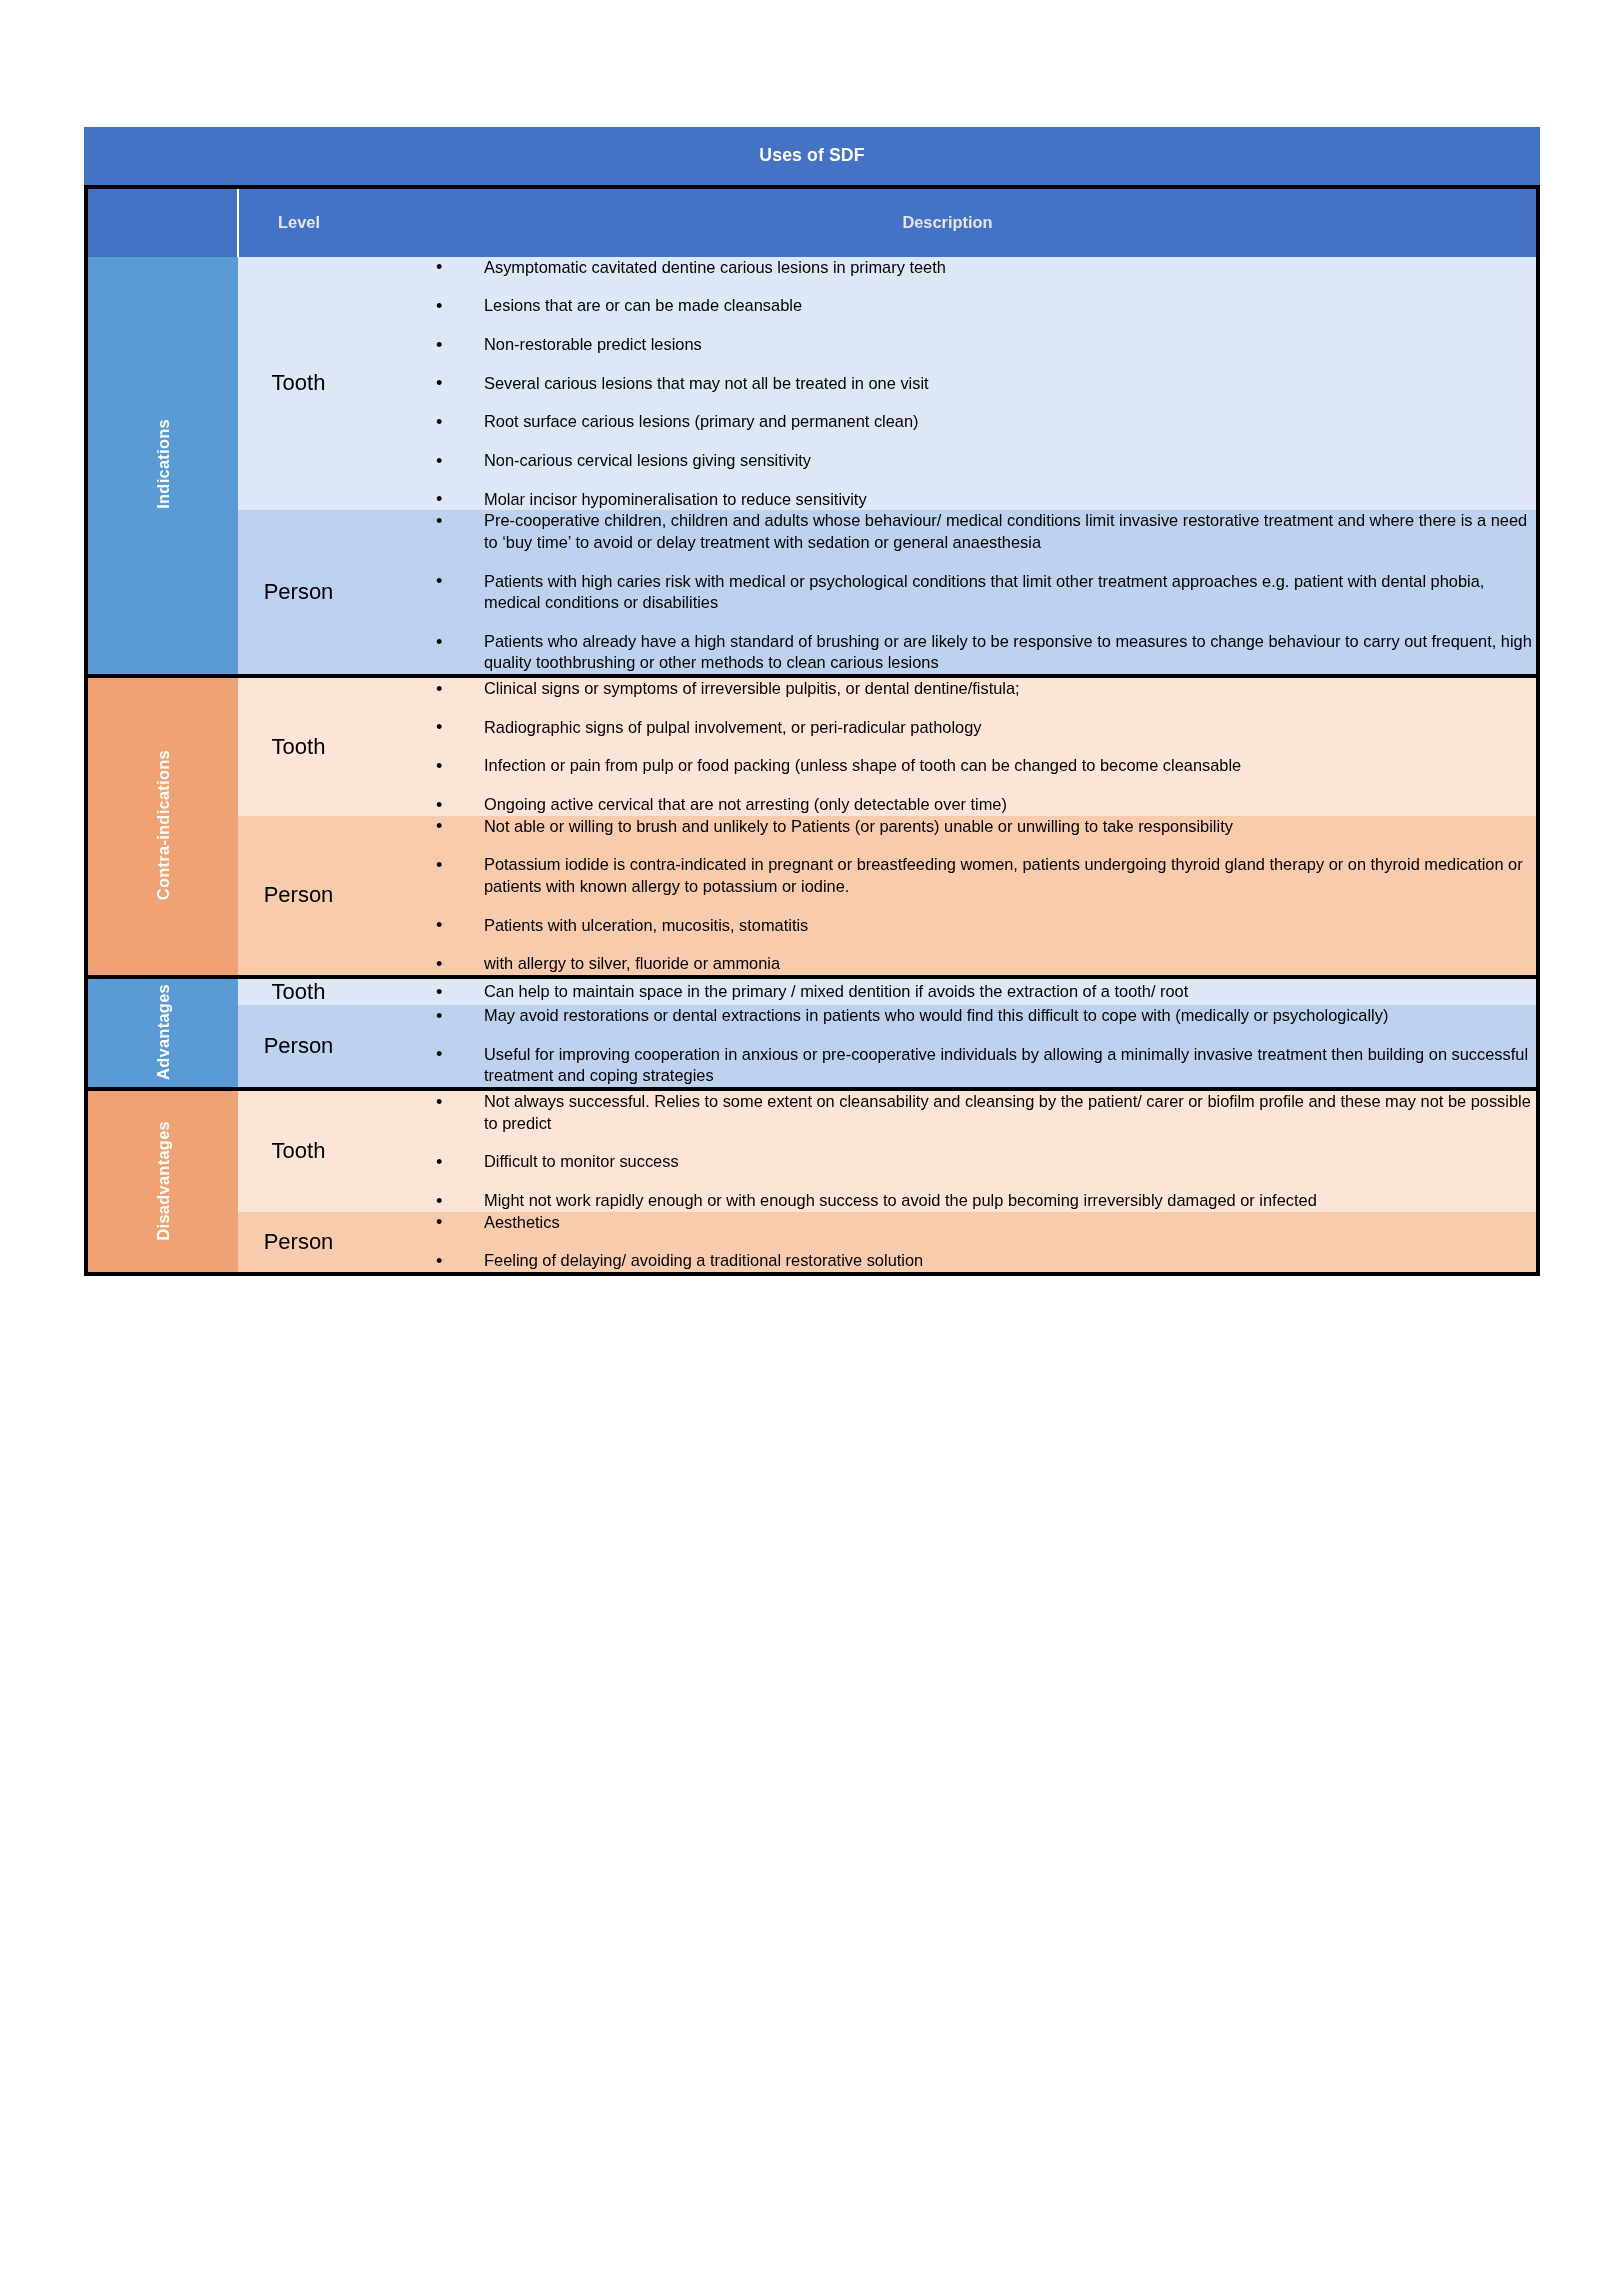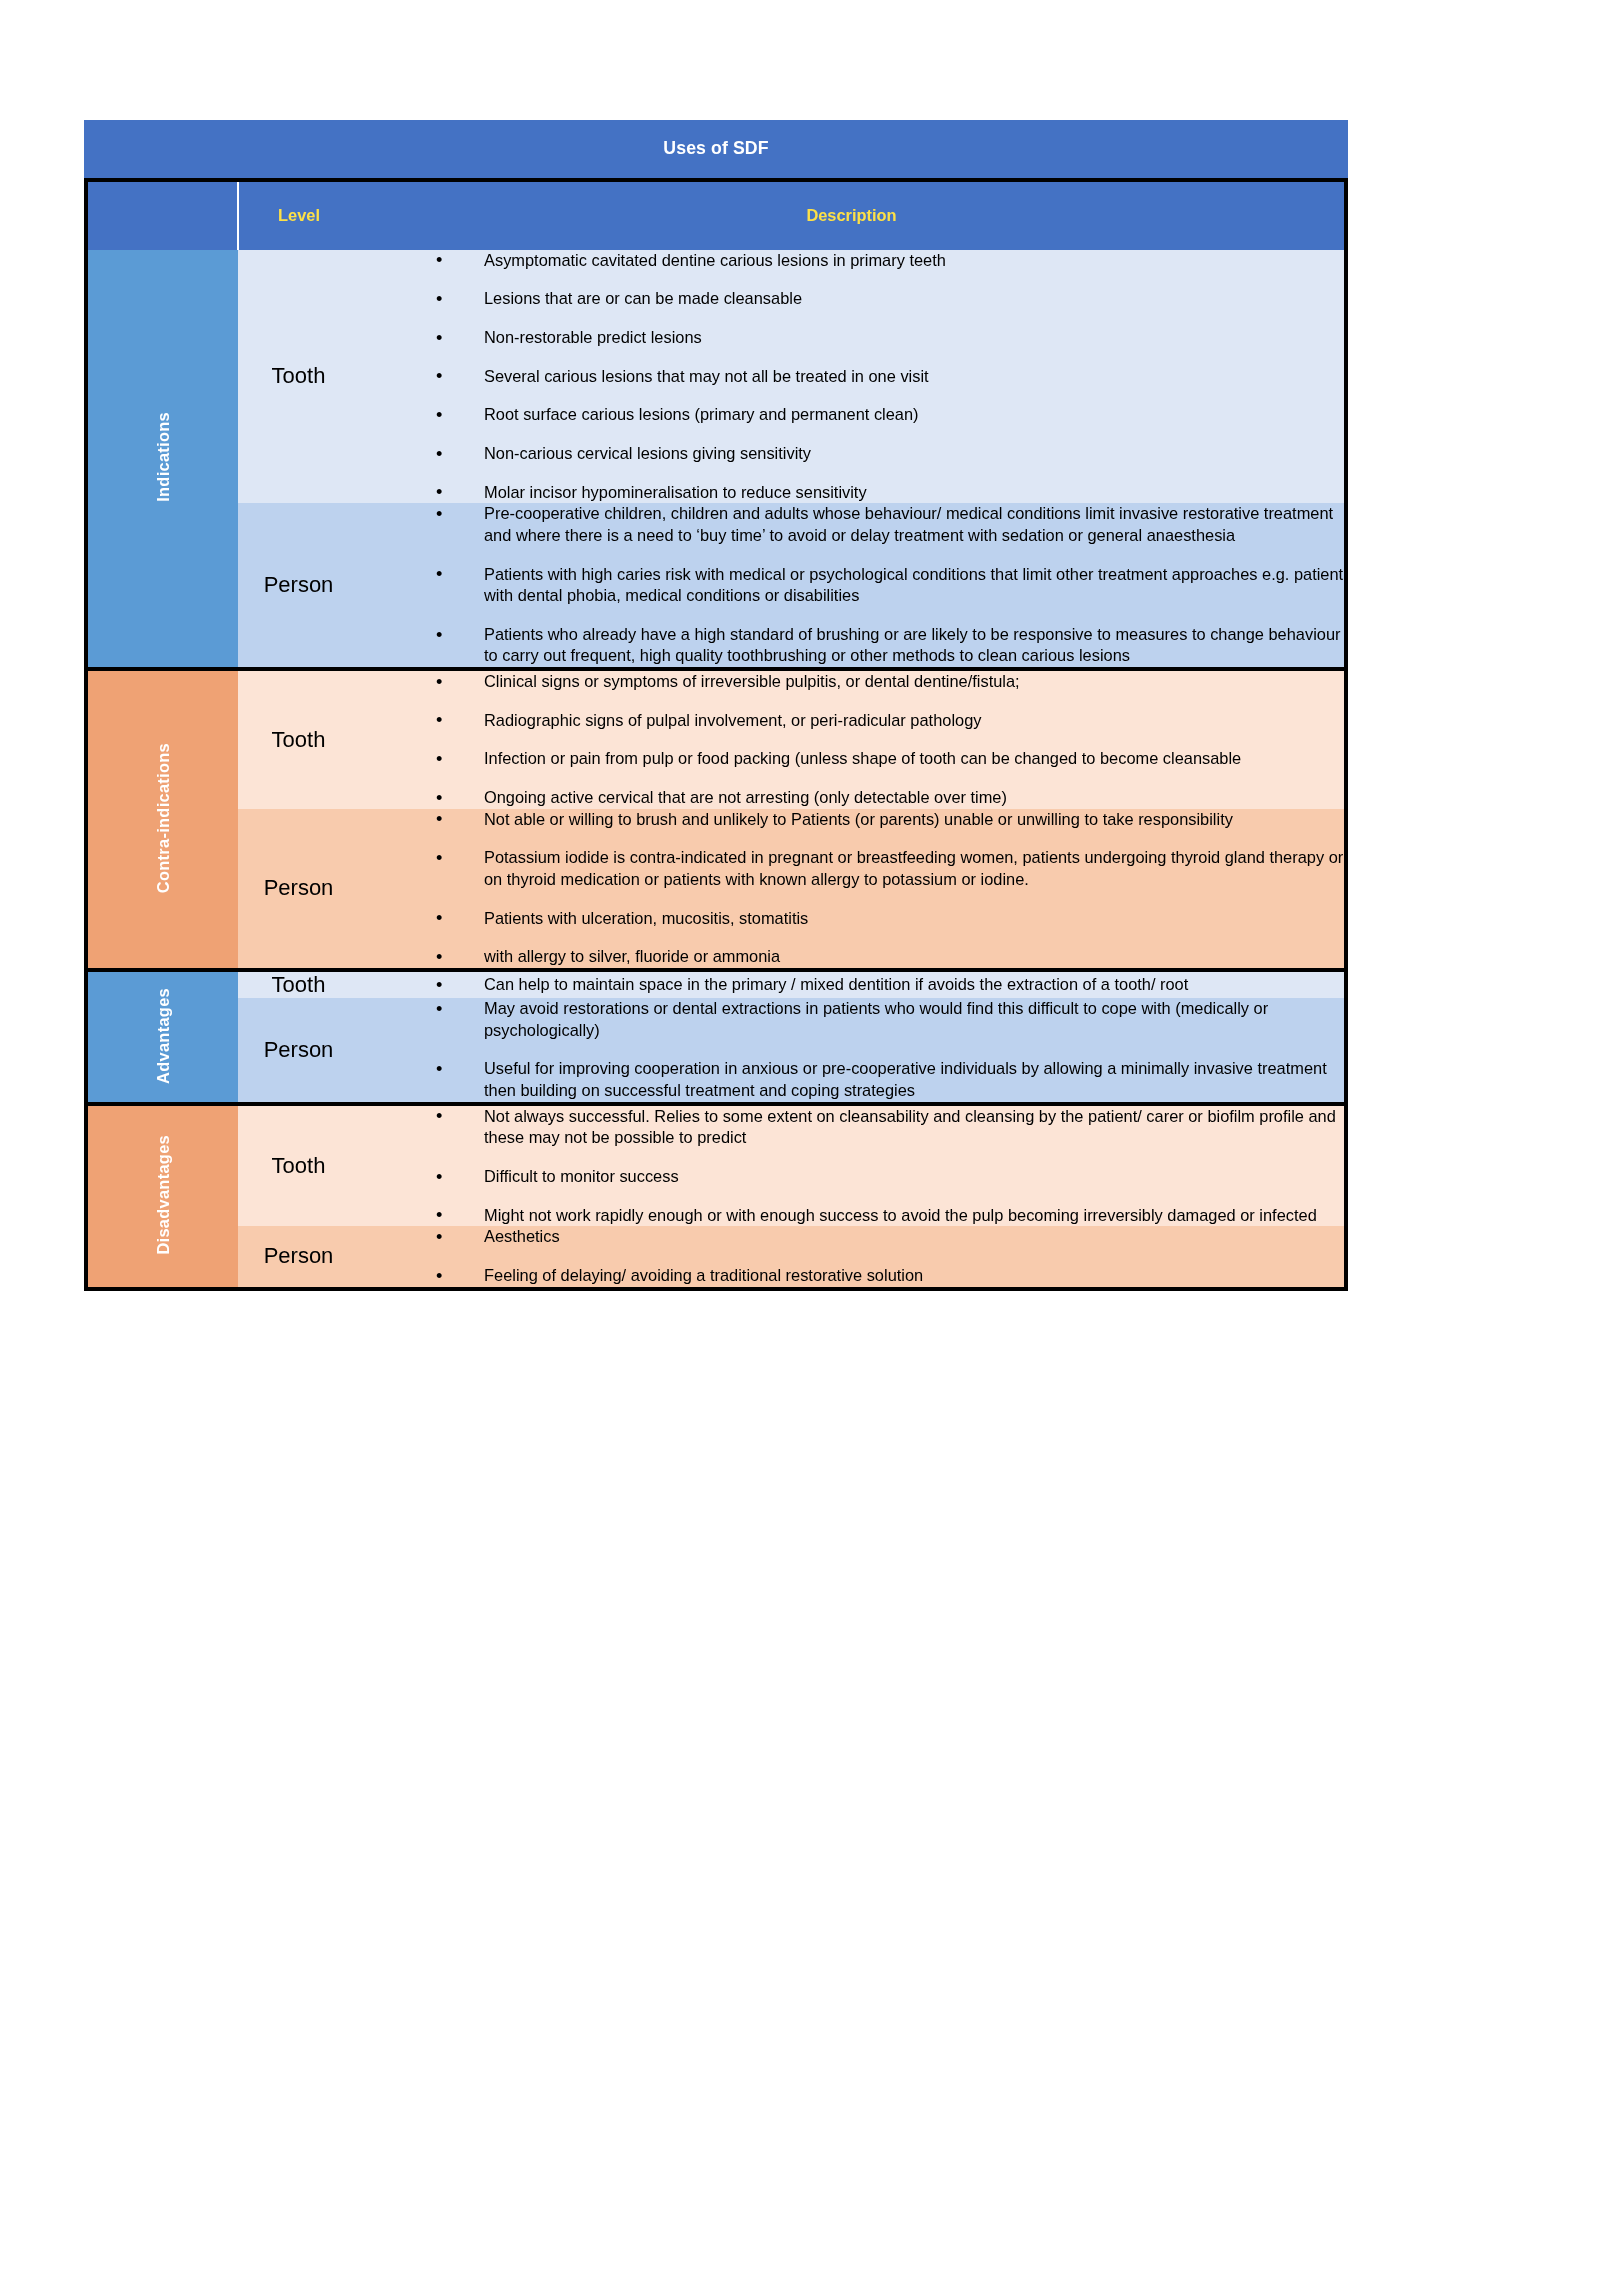--- a/index.html
+++ b/index.html
@@ -16,22 +16,22 @@
   .page {
     position: relative;
     width: 1623px;
     height: 2295px;
     background: #ffffff;
     box-sizing: border-box;
   }
   .table-wrap {
     position: absolute;
     left: 84px;
-    top: 120px;
-    width: 1264px;
+    top: 127px;
+    width: 1456px;
   }
 
   
   .title-bar {
     background: #4472C4;
     color: #ffffff;
     font-size: 17.7px;
     font-weight: bold;
     text-align: center;
     padding: 18.3px 0 18.3px 0;
@@ -54,21 +54,21 @@
     border: 0;
   }
 
   col.c-cat  { width: 152px; }
   col.c-lvl  { width: 121px; }
   col.c-desc { width: auto; }
 
   
   .hdr td {
     background: #4472C4;
-    color: #fde047;
+    color: #e5e5e5;
     font-size: 16.4px;
     font-weight: bold;
     text-align: center;
     height: 68px;
     border-right: 2.6px solid #ffffff;
   }
   .hdr td.hdr-cat { border-right: 2.6px solid #ffffff; }
   .hdr td.hdr-desc { border-right: 0; text-align: center; }
 
   

